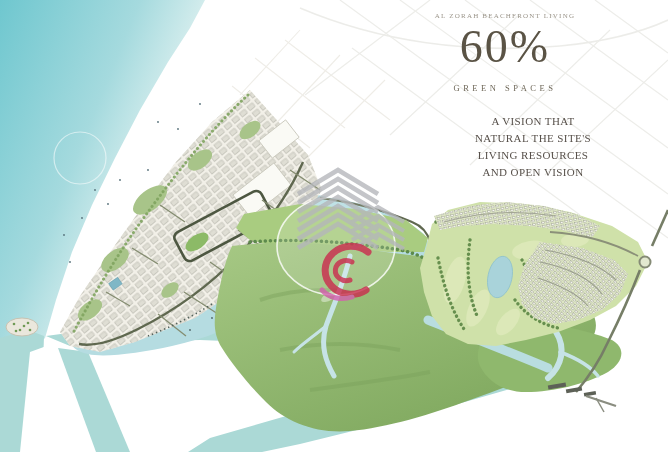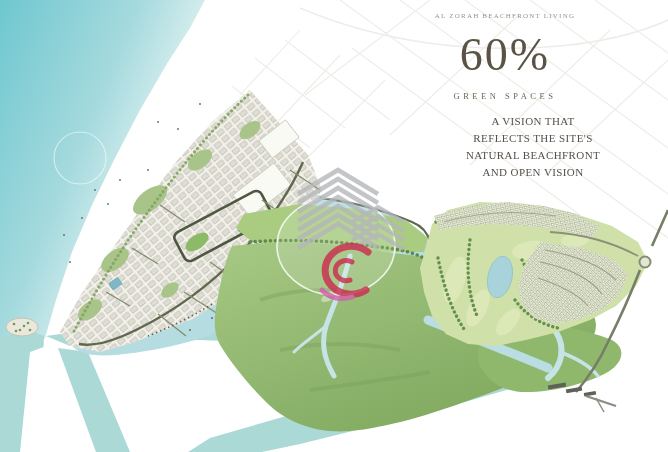--- a/index.html
+++ b/index.html
@@ -10,21 +10,21 @@
   }
   .map-svg{position:absolute;left:0;top:0;width:668px;height:452px;display:block;}
   .overlay-stat{
     position:absolute;left:410px;top:12px;width:190px;text-align:center;pointer-events:none;
   }
   .tagline{
     font-size:7px;letter-spacing:1.2px;color:#9b958a;font-family:"Liberation Serif",serif;
     white-space:nowrap;
   }
   .stat-value{
-    margin-top:12px;font-size:46px;line-height:46px;letter-spacing:2px;color:#5a5345;
+    margin-top:4px;font-size:46px;line-height:46px;letter-spacing:2px;color:#5a5345;
     font-family:"Liberation Serif",serif;font-weight:400;
   }
   .stat-label{
     margin-top:13px;font-size:8.5px;letter-spacing:3.5px;color:#6e6758;white-space:nowrap;
   }
   .overlay-vision{
     position:absolute;left:433px;top:113px;width:200px;text-align:center;pointer-events:none;
     color:#57504a;font-size:11px;line-height:17px;letter-spacing:.4px;
     font-family:"Liberation Serif",serif;
   }
@@ -262,18 +262,18 @@
   </svg>
 
   <div class="overlay-stat">
     <div class="tagline">AL ZORAH BEACHFRONT LIVING</div>
     <div class="stat-value">60%</div>
     <div class="stat-label">GREEN SPACES</div>
   </div>
 
   <div class="overlay-vision">
     <div>A VISION THAT</div>
-    <div>REFLECTS THE SITE'S</div>
-    <div>NATURAL BEACHFRONT</div>
+    <div>NATURAL THE SITE'S</div>
+    <div>LIVING RESOURCES</div>
     <div>AND OPEN VISION</div>
   </div>
 
 </div>
 
 </body></html>

